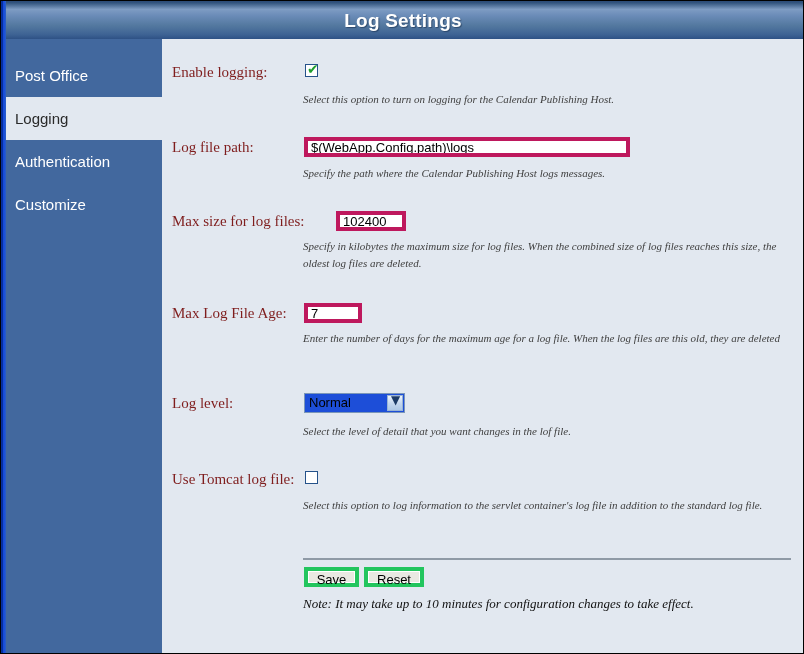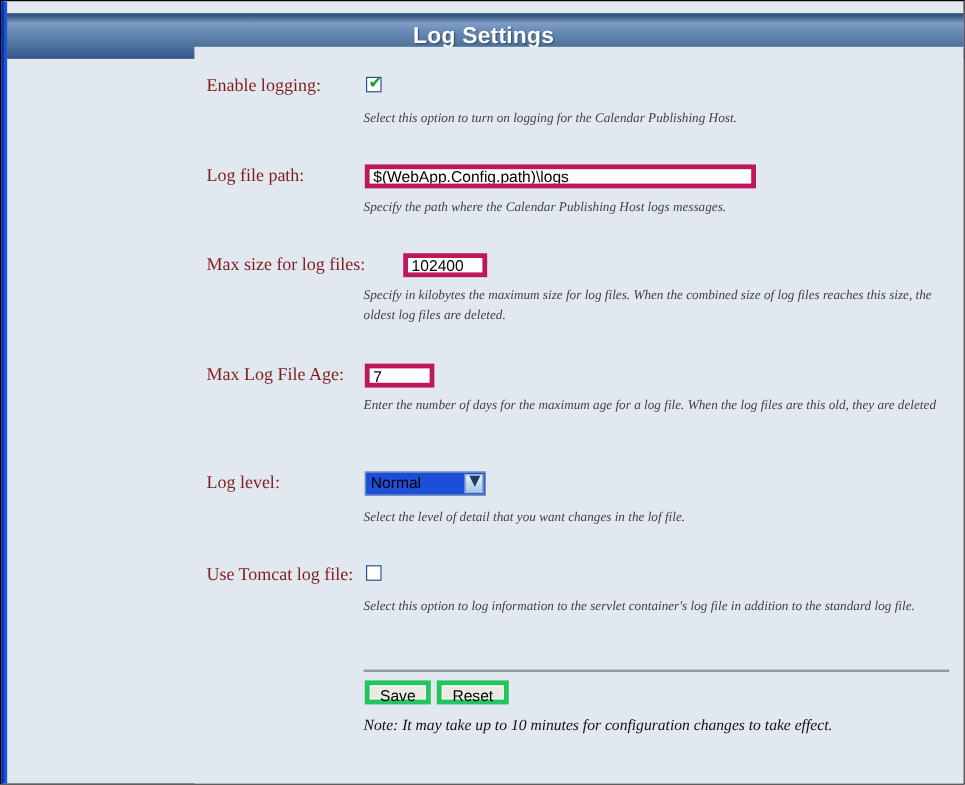--- a/index.html
+++ b/index.html
@@ -16,21 +16,21 @@
     height: 654px;
     box-sizing: border-box;
     border: 1px solid #000000;
     background: #e2e8f0;
     overflow: hidden;
   }
 
   
   #header {
     position: absolute;
-    left: 0; top: 10px;
+    left: 0; top: 0;
     width: 804px;
     height: 38px;
     background: linear-gradient(to bottom,
         #2d4f7c 0px, #2d4f7c 2px,
         #3c starts 2px,
         #41689f 3px,
         #7f9dc4 8px,
         #6e8fba 14px,
         #4f74a8 26px,
         #3f6499 34px,
@@ -230,20 +230,36 @@
 </style>
 </head>
 <body>
 
 <div id="page">
 
   <div id="header">
     <div id="header-title">Log Settings</div>
   </div>
 
+  <div id="sidebar">
+    <div id="nav-list">
+      <div class="nav-item">
+        <span>Post Office</span>
+      </div>
+      <div class="nav-item active">
+        <span>Logging</span>
+      </div>
+      <div class="nav-item">
+        <span>Authentication</span>
+      </div>
+      <div class="nav-item">
+        <span>Customize</span>
+      </div>
+    </div>
+  </div>
 
   <div id="left-stripe"></div>
   <div id="left-stripe-dark"></div>
 
   <div id="content">
 
     <div class="row" style="top:25px; width:300px;">
       <div class="flabel">Enable logging:</div>
     </div>
     <div class="cbox" style="left:143px; top:25px;">

